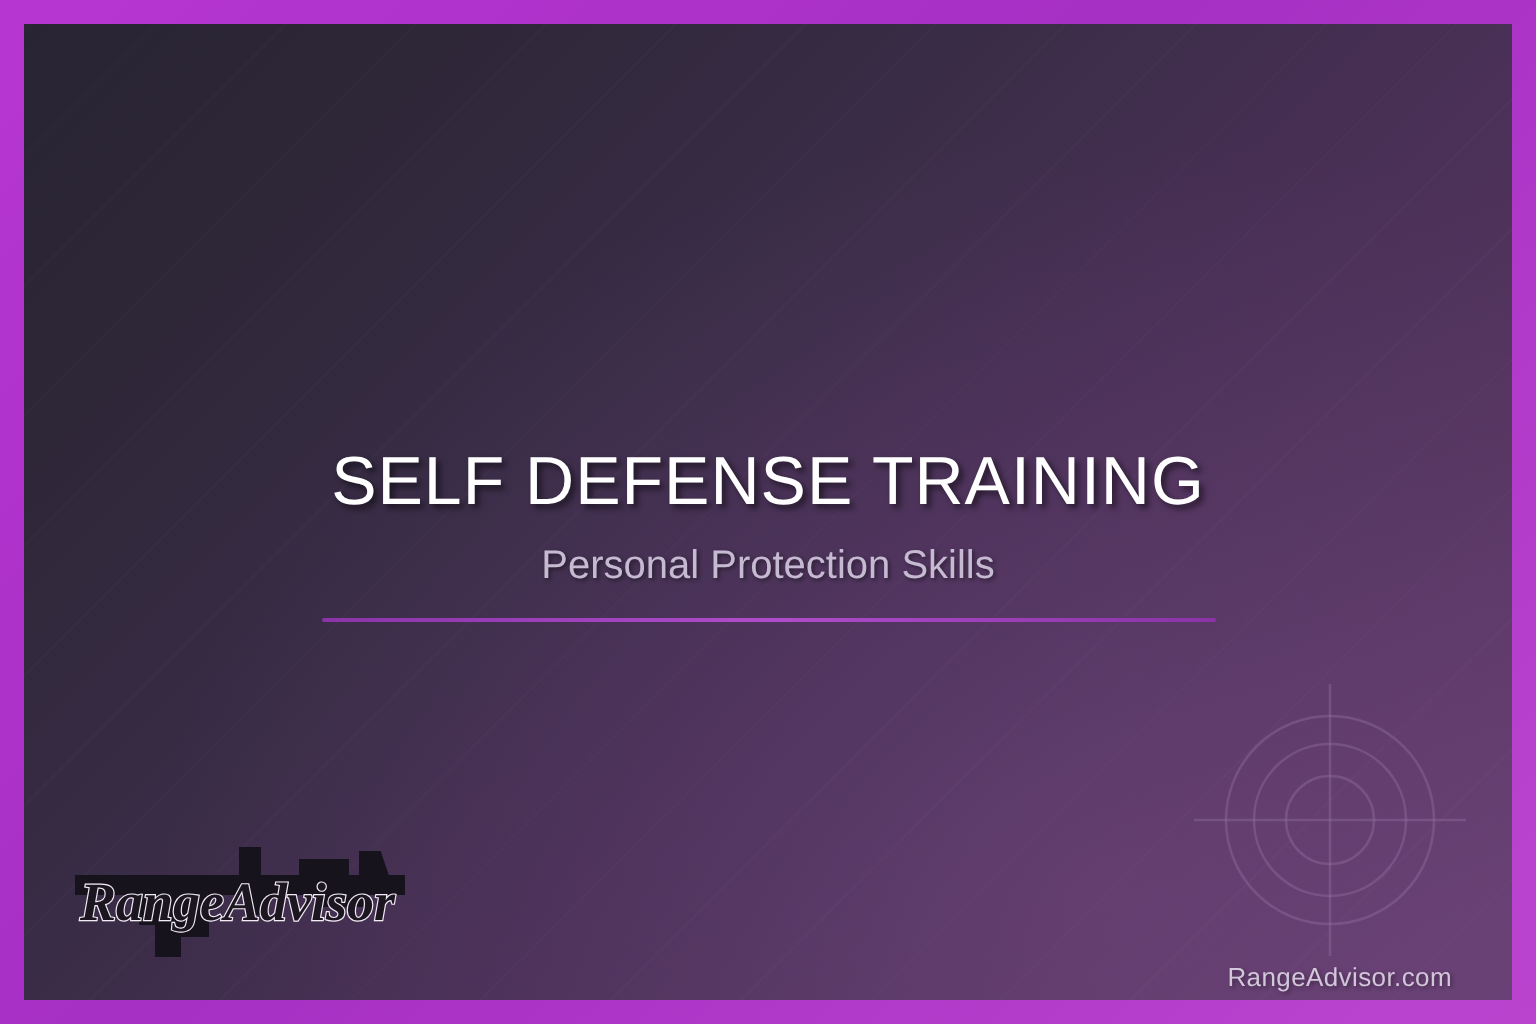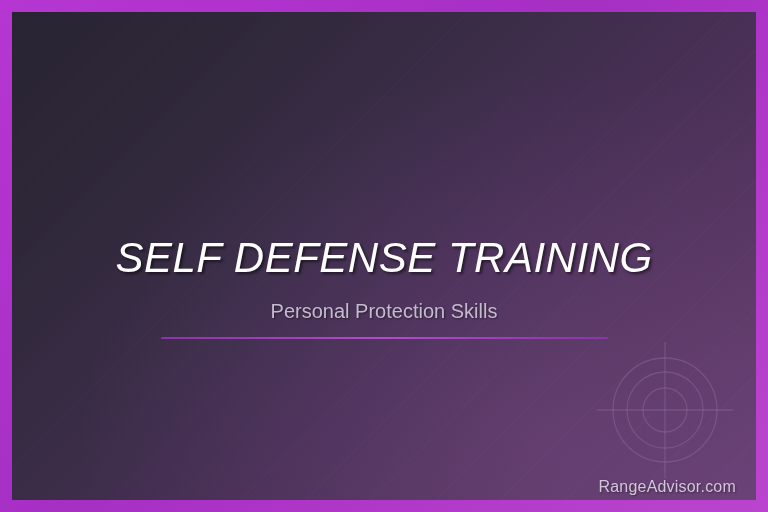--- a/index.html
+++ b/index.html
@@ -72,28 +72,27 @@
 
   
   #title-block {
     position: absolute;
     left: 0;
     right: 0;
     top: 206px;
     text-align: center;
   }
   #slide-title {
-    margin: 16px;
-    font-size: 42px;
+    margin: 4px;
+    font-size: 34px;
     font-weight: normal;
     letter-spacing: 0.5px;
     color: #ffffff;
     text-shadow: 2px 2px 3px rgba(0,0,0,0.55);
     line-height: 1.16;
-    font-style: italic;
   }
   #slide-subtitle {
     margin: 10px 0 0 0;
     font-size: 20px;
     font-weight: normal;
     color: #c6b9d2;
     text-shadow: 1px 1px 2px rgba(0,0,0,0.45);
     line-height: 1.2;
   }
   #title-divider {
@@ -109,23 +108,23 @@
     position: absolute;
     left: 22px;
     bottom: 18px;
     width: 172px;
     height: 66px;
   }
 
   
   #footer-watermark {
     position: absolute;
-    right: 32px;
+    right: 42px;
     bottom: 16px;
-    font-size: 16px;
+    font-size: 13px;
     color: #d2c6da;
     letter-spacing: 0.2px;
     text-shadow: 1px 1px 2px rgba(0,0,0,0.4);
   }
 </style>
 </head>
 <body>
 
 <div id="slide">
 
@@ -147,18 +146,33 @@
         </g>
       </svg>
     </div>
 
     <div id="title-block">
       <h1 id="slide-title">SELF DEFENSE TRAINING</h1>
       <div id="slide-subtitle">Personal Protection Skills</div>
       <div id="title-divider"></div>
     </div>
 
+    <div id="brand-logo">
+      <svg width="172" height="66" viewBox="0 0 172 66" aria-hidden="true">
+
+        <g fill="#17131d" stroke="#17131d" stroke-width="1">
+          <path d="M4 22 L168 22 L168 31 L150 31 L150 37 L128 37 L128 31 L100 31 L100 41 L92 41
+                   L92 31 L70 31 L70 46 L62 52 L56 52 L56 62 L44 62 L44 46 L36 46 L36 31 L4 31 Z"></path>
+          <path d="M86 8 L96 8 L96 22 L86 22 Z"></path>
+          <path d="M116 14 L140 14 L140 22 L116 22 Z"></path>
+          <path d="M58 31 L70 31 L70 52 L58 52 Z"></path>
+          <path d="M146 10 L156 10 L160 22 L146 22 Z"></path>
+        </g>
+
+        <text x="6" y="44" font-family="'Liberation Serif', serif" font-size="27" font-style="italic" font-weight="bold" fill="#1b1620" stroke="#f2ecf5" stroke-width="1.15" paint-order="stroke fill">RangeAdvisor</text>
+      </svg>
+    </div>
 
   </div>
 
   <div id="footer-watermark">RangeAdvisor.com</div>
 
 </div>
 
 </body></html>

